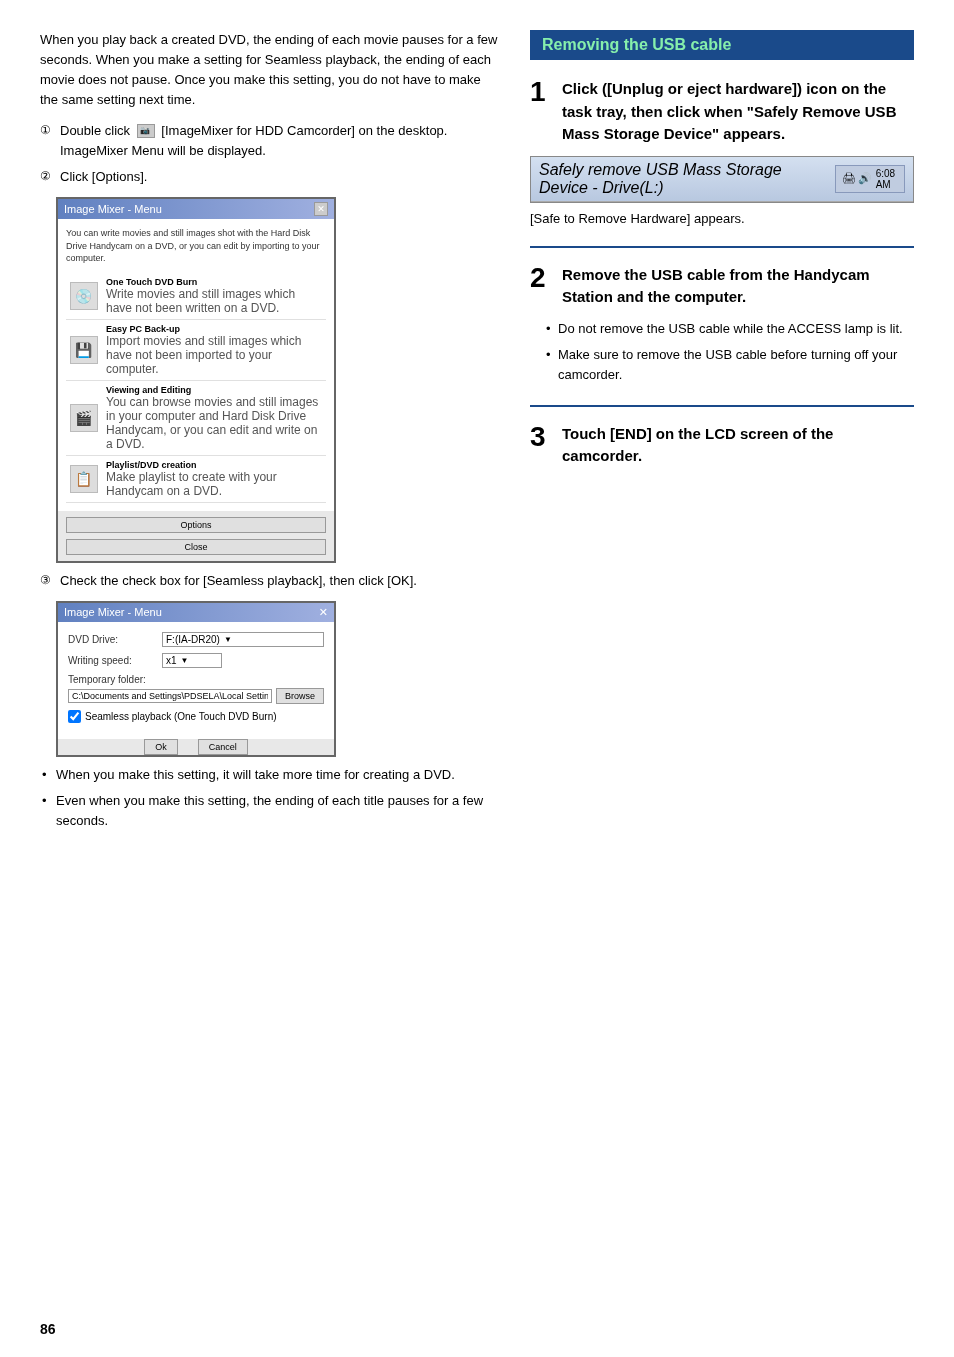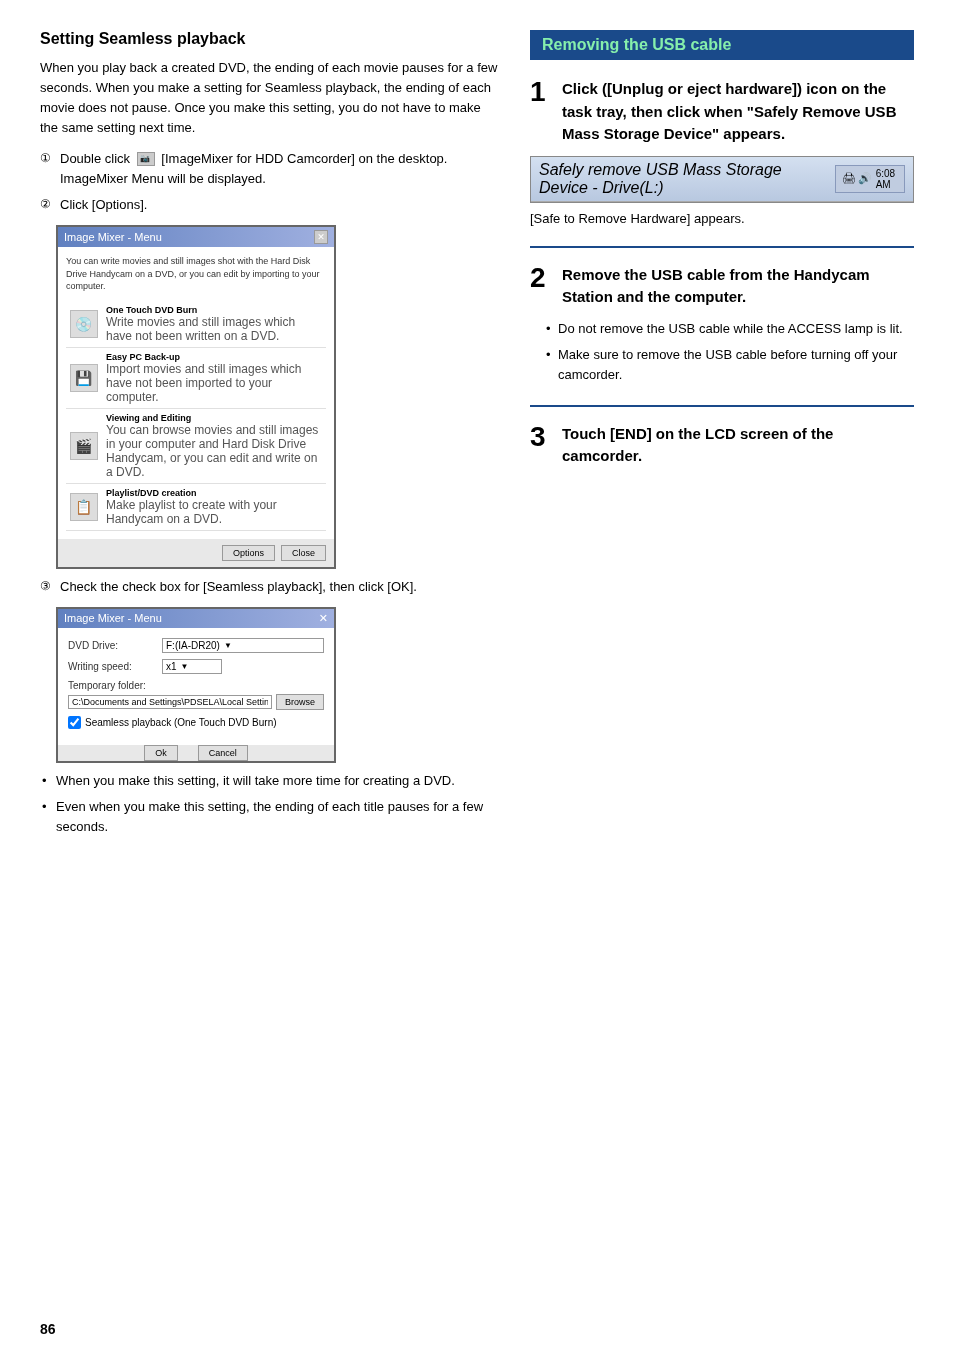--- a/index.html
+++ b/index.html
@@ -122,20 +122,21 @@
     .menu-text .item-desc {
       font-size: 12px;
       color: #555;
     }
     .menu-buttons {
       display: flex;
       justify-content: flex-end;
       gap: 6px;
       padding: 6px 8px;
       background: #e8e8e8;
+      flex-direction: column;
     }
     .menu-btn {
       font-size: 9px;
       padding: 2px 10px;
       background: #e0e0e0;
       border: 1px solid #999;
       cursor: pointer;
     }
     
     .options-dialog {
@@ -334,21 +335,20 @@
       font-weight: bold;
     }
   </style>
 </head>
 <body>
 
 <div class="page">
   <div class="content-row">
 
     <div class="left-col">
-      <div class="section-title">Setting Seamless playback</div>
       <p class="body-text">When you play back a created DVD, the ending of each movie pauses for a few seconds. When you make a setting for Seamless playback, the ending of each movie does not pause. Once you make this setting, you do not have to make the same setting next time.</p>
 
       <ul class="numbered-list">
         <li>
           <span class="circle-num">①</span>
           <span>
             <span>Double click</span>
             <span style="display:inline-block;width:18px;height:14px;background:#ccc;border:1px solid #999;vertical-align:middle;margin:0 3px;font-size:8px;text-align:center;">📷</span>
             <span>[ImageMixer for HDD Camcorder] on the desktop. ImageMixer Menu will be displayed.</span>
           </span>

